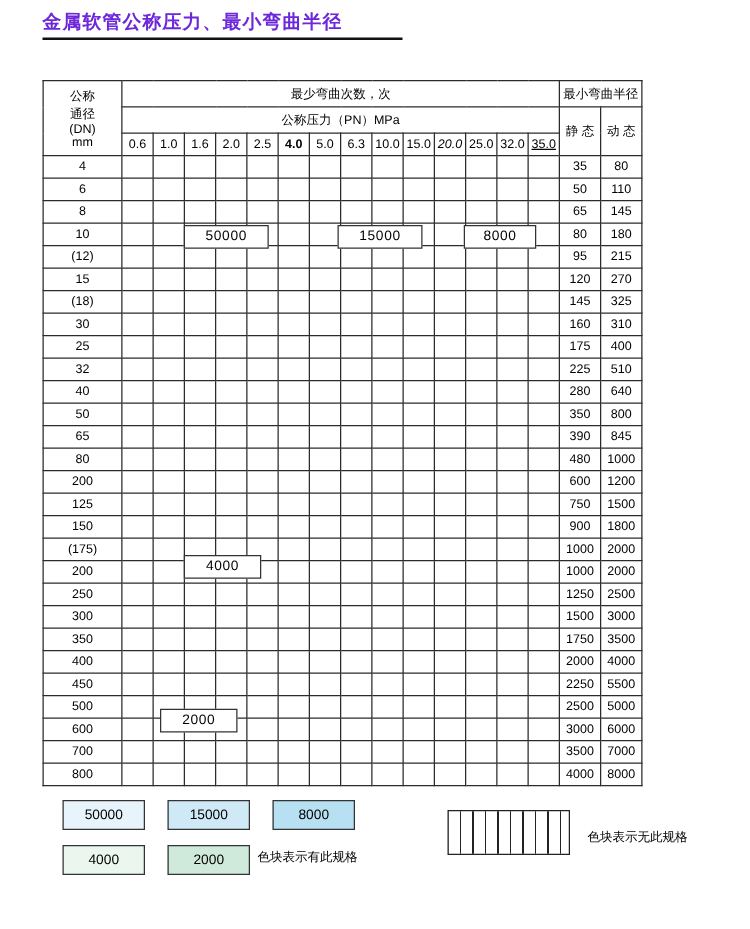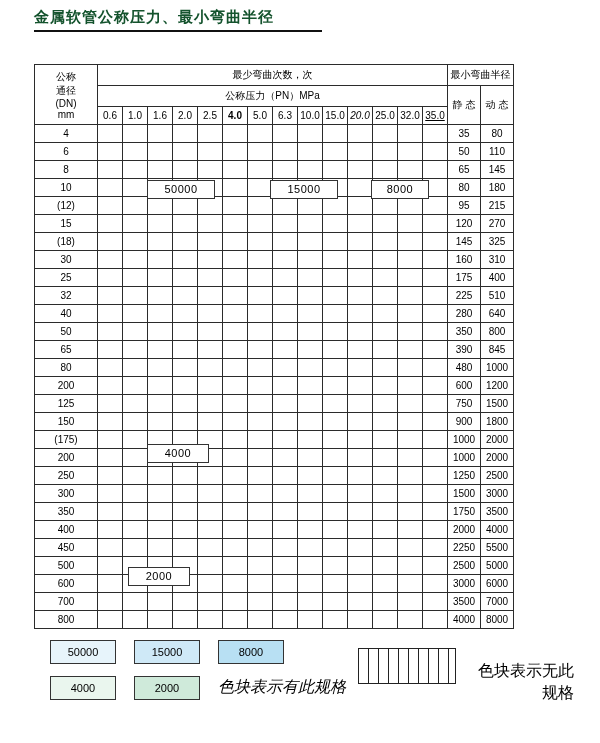--- a/index.html
+++ b/index.html
@@ -9,21 +9,21 @@
     font-family:"Liberation Sans","DejaVu Sans",sans-serif;
     color:#000;
     overflow:hidden;
   }
   #root{position:relative;width:600px;height:743px;}
 
   .title{
     position:absolute;left:34px;top:8px;
     font-family:"DejaVu Serif","Liberation Serif",serif;
     font-weight:bold;font-size:15px;letter-spacing:1px;
-    color:#14532d;
+    color:#6d28d9;
     text-align:right;
   }
   .title-underline{
     position:absolute;left:34px;top:30px;width:288px;height:2px;background:#111;
   }
 
   
   #tbl{
     position:absolute;left:34px;top:20px;
     border-collapse:collapse;
@@ -71,21 +71,21 @@
     width:64px;height:22px;
     border:1px solid #333;
     text-align:center;line-height:22px;
     font-size:11px;background:#fff;
   }
   .lg-box.blue{background:#e7f4fb;}
   .lg-box.blue-d{background:#cfe9f7;}
   .lg-box.blue-dd{background:#b8e0f3;}
   .lg-box.grn{background:#eaf6ee;}
   .lg-box.grn-d{background:#cfeada;}
-  .lg-text{position:absolute;font-size:16px;line-height:22px;text-align:right;}
+  .lg-text{position:absolute;font-size:10px;line-height:22px;}
   .lg-hatch{
     position:absolute;
     width:96px;height:34px;
     border:1px solid #222;
     background:
       repeating-linear-gradient(90deg,#fff 0 9px,#222 9px 10px);
   }
 </style>
 </head>
 <body>
@@ -675,17 +675,17 @@
 
   <div class="legend">
     <div id="legend-items">
         <div class="lg-box blue" style="left: 16px; top: 4px;">50000</div>
         <div class="lg-box blue-d" style="left: 100px; top: 4px;">15000</div>
         <div class="lg-box blue-dd" style="left: 184px; top: 4px;">8000</div>
         <div class="lg-box grn" style="left: 16px; top: 40px;">4000</div>
         <div class="lg-box grn-d" style="left: 100px; top: 40px;">2000</div>
       </div>
     <div class="lg-hatch" id="lg-hatch" style="left: 324px; top: 12px;"></div>
-    <div class="lg-text" id="lg-note-color" style="left: 184px; top: 40px; font-style: italic;">色块表示有此规格</div>
+    <div class="lg-text" id="lg-note-color" style="left: 172px; top: 40px;">色块表示有此规格</div>
     <div class="lg-text" id="lg-note-hatch" style="left: 436px; top: 24px;">色块表示无此规格</div>
   </div>
 
 </div>
 
 </body></html>

